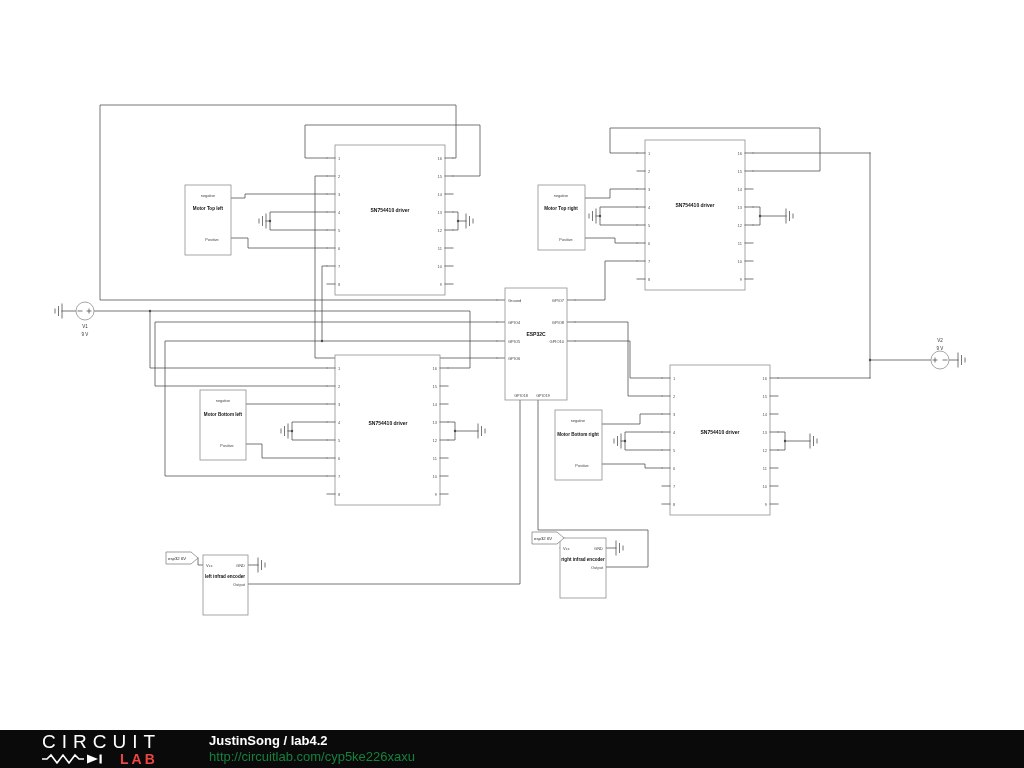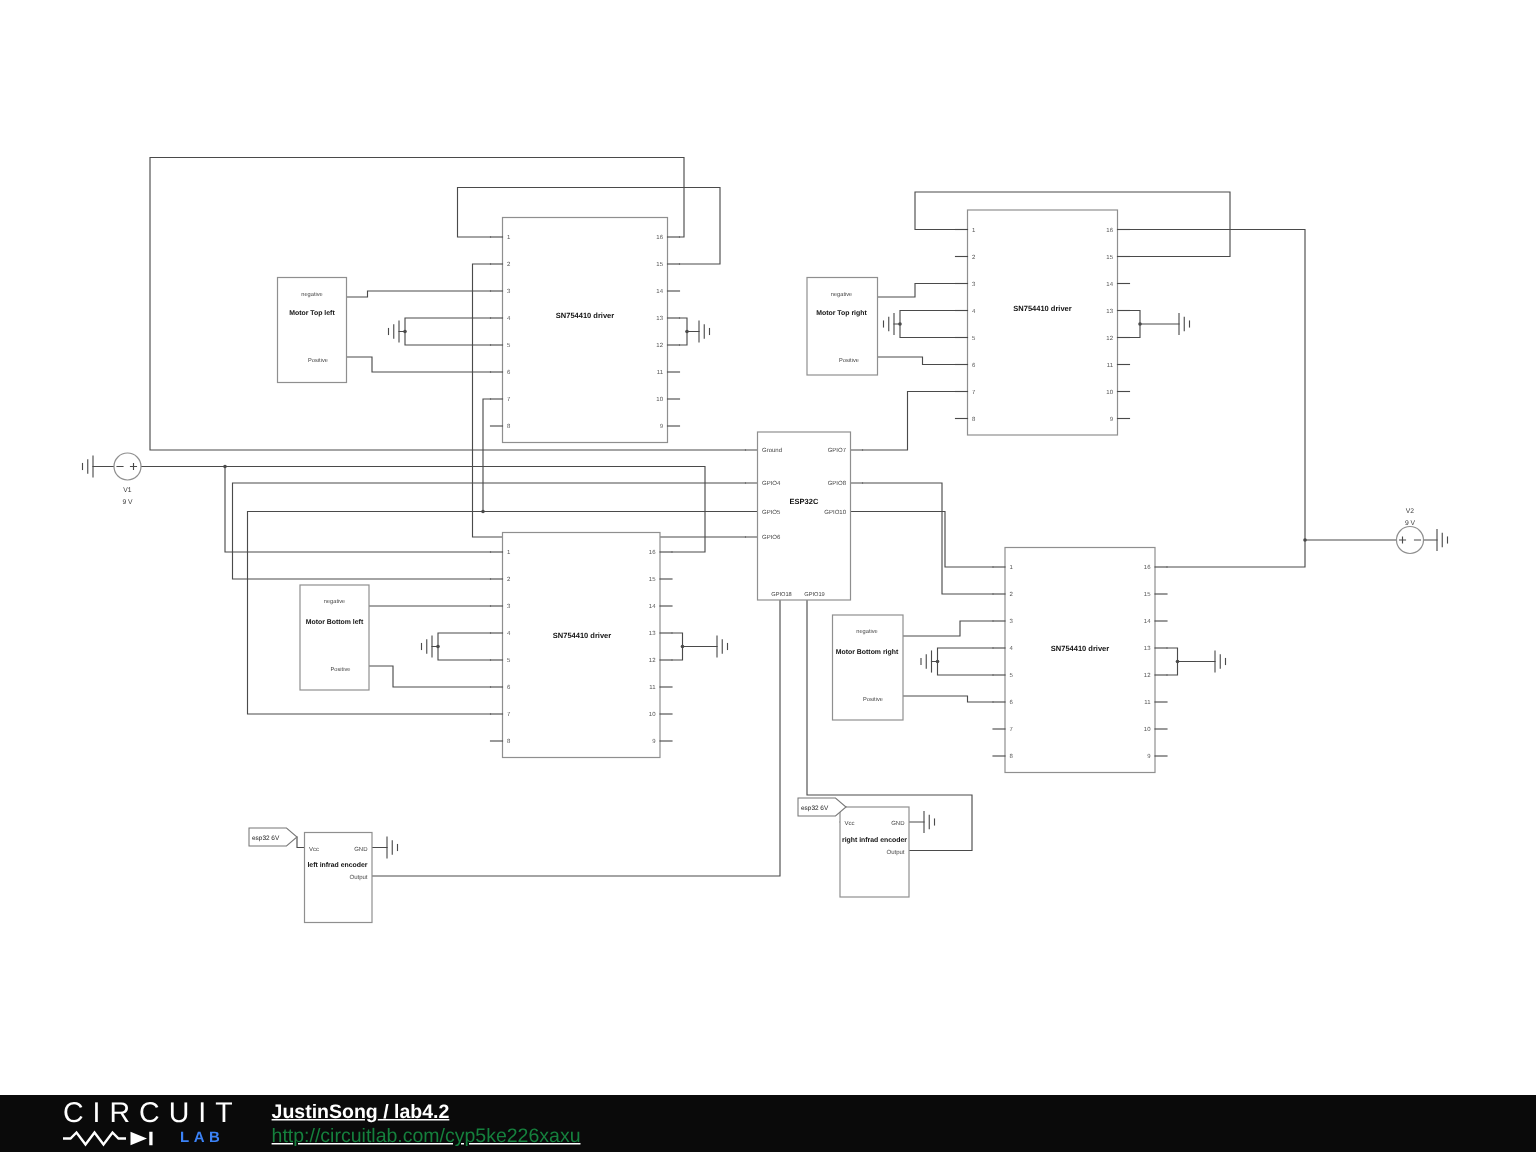--- a/index.html
+++ b/index.html
@@ -21,23 +21,23 @@
   .pin-label.end{text-anchor:end;}
   .src-label{font-size:4.5px;fill:#333;text-anchor:middle;}
   .flag{fill:#ffffff;stroke:#777;stroke-width:.7;}
   .flag-text{font-size:4.3px;fill:#222;}
   
   .footer{position:absolute;left:0;bottom:0;width:1024px;height:38px;background:#0a0a0a;
           display:flex;align-items:center;}
   .brand{margin-left:42px;display:flex;flex-direction:column;justify-content:center;line-height:1;}
   .brand-top{color:#fff;font-size:19px;letter-spacing:6px;font-weight:400;}
   .brand-bottom{display:flex;align-items:center;margin-top:1px;}
-  .brand-lab{color:#3b82f6;font-size:10px;font-weight:bold;letter-spacing:3px;margin-left:4px;}
+  .brand-lab{color:#ef4444;font-size:14px;font-weight:bold;letter-spacing:3px;margin-left:4px;}
   .zz{stroke:#fff;stroke-width:1.6;fill:none;}
-  .meta{margin-left:20px;color:#fff;line-height:1.25;text-decoration:underline;}
+  .meta{margin-left:48px;color:#fff;line-height:1.25;}
   .title-line{font-size:13px;font-weight:bold;}
   .url-line{font-size:13px;font-weight:normal;color:#15803d;}
 </style>
 </head>
 <body>
 
 <div class="stage">
 
 <svg class="schematic" width="1024" height="730" viewBox="0 0 1024 730">
   <defs>

